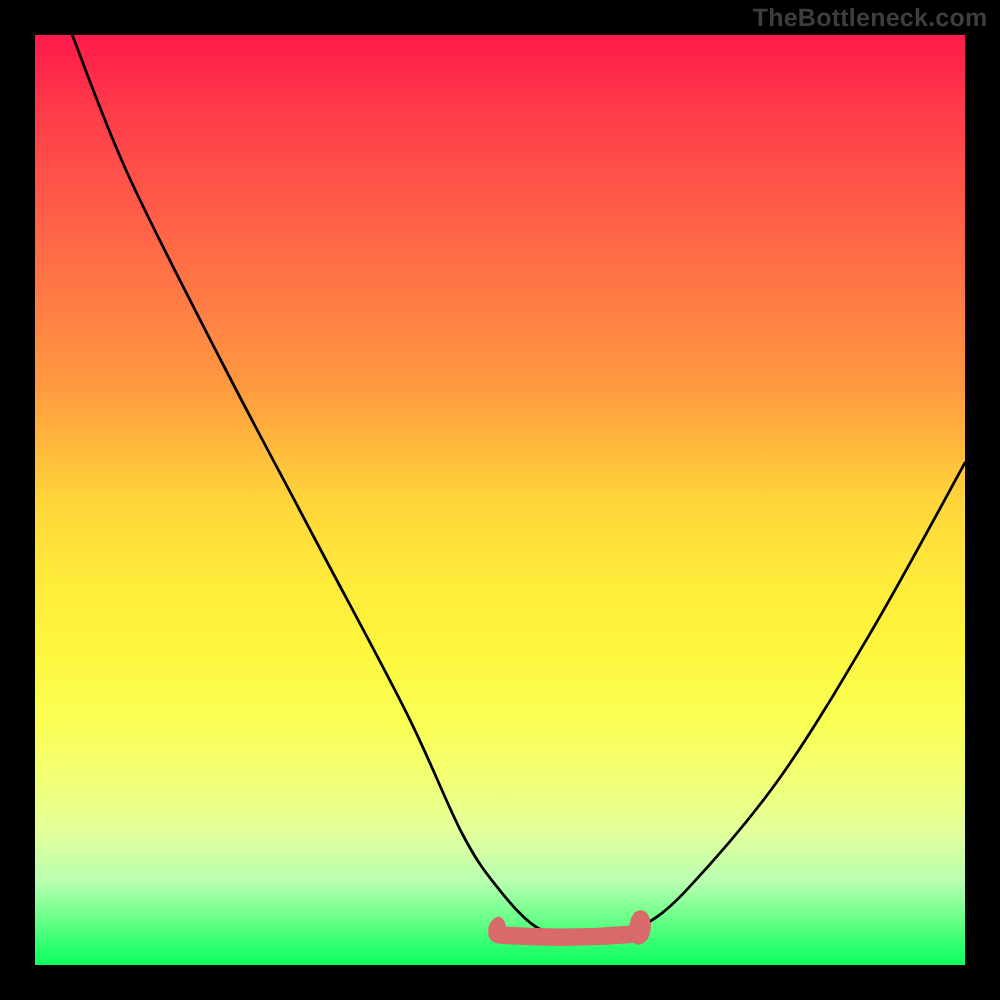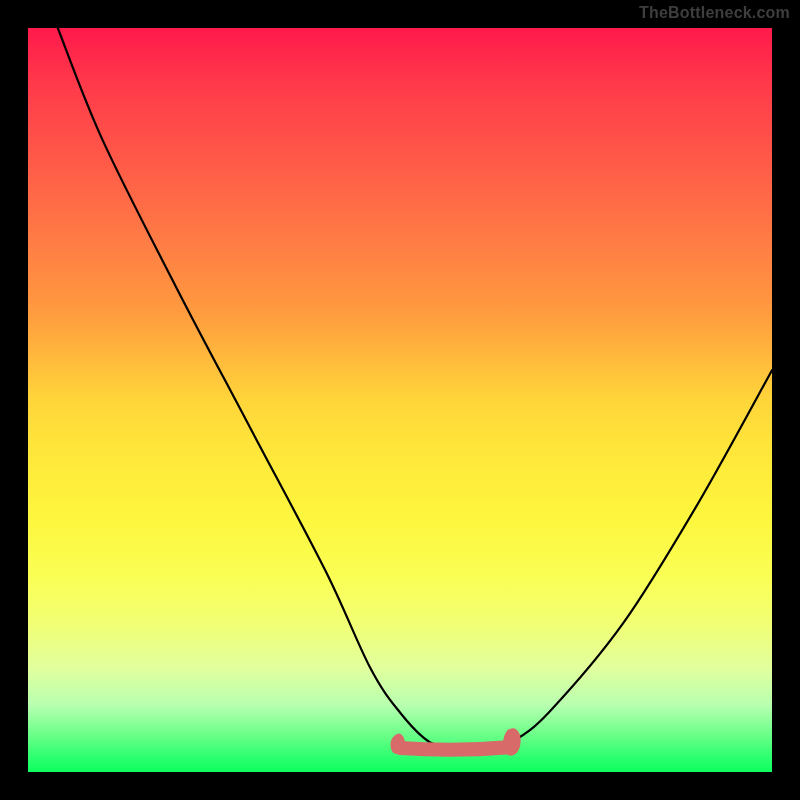--- a/index.html
+++ b/index.html
@@ -14,21 +14,21 @@
   .wrap {
     position: relative;
     width: 800px;
     height: 800px;
   }
   .watermark {
     position: absolute;
     top: 4px;
     right: 10px;
     color: #3e3e3e;
-    font-size: 16px;
+    font-size: 20px;
     font-weight: 600;
     letter-spacing: 0.2px;
     z-index: 5;
   }
   .plot {
     position: absolute;
     top: 28px;
     left: 28px;
     width: 744px;
     height: 744px;

